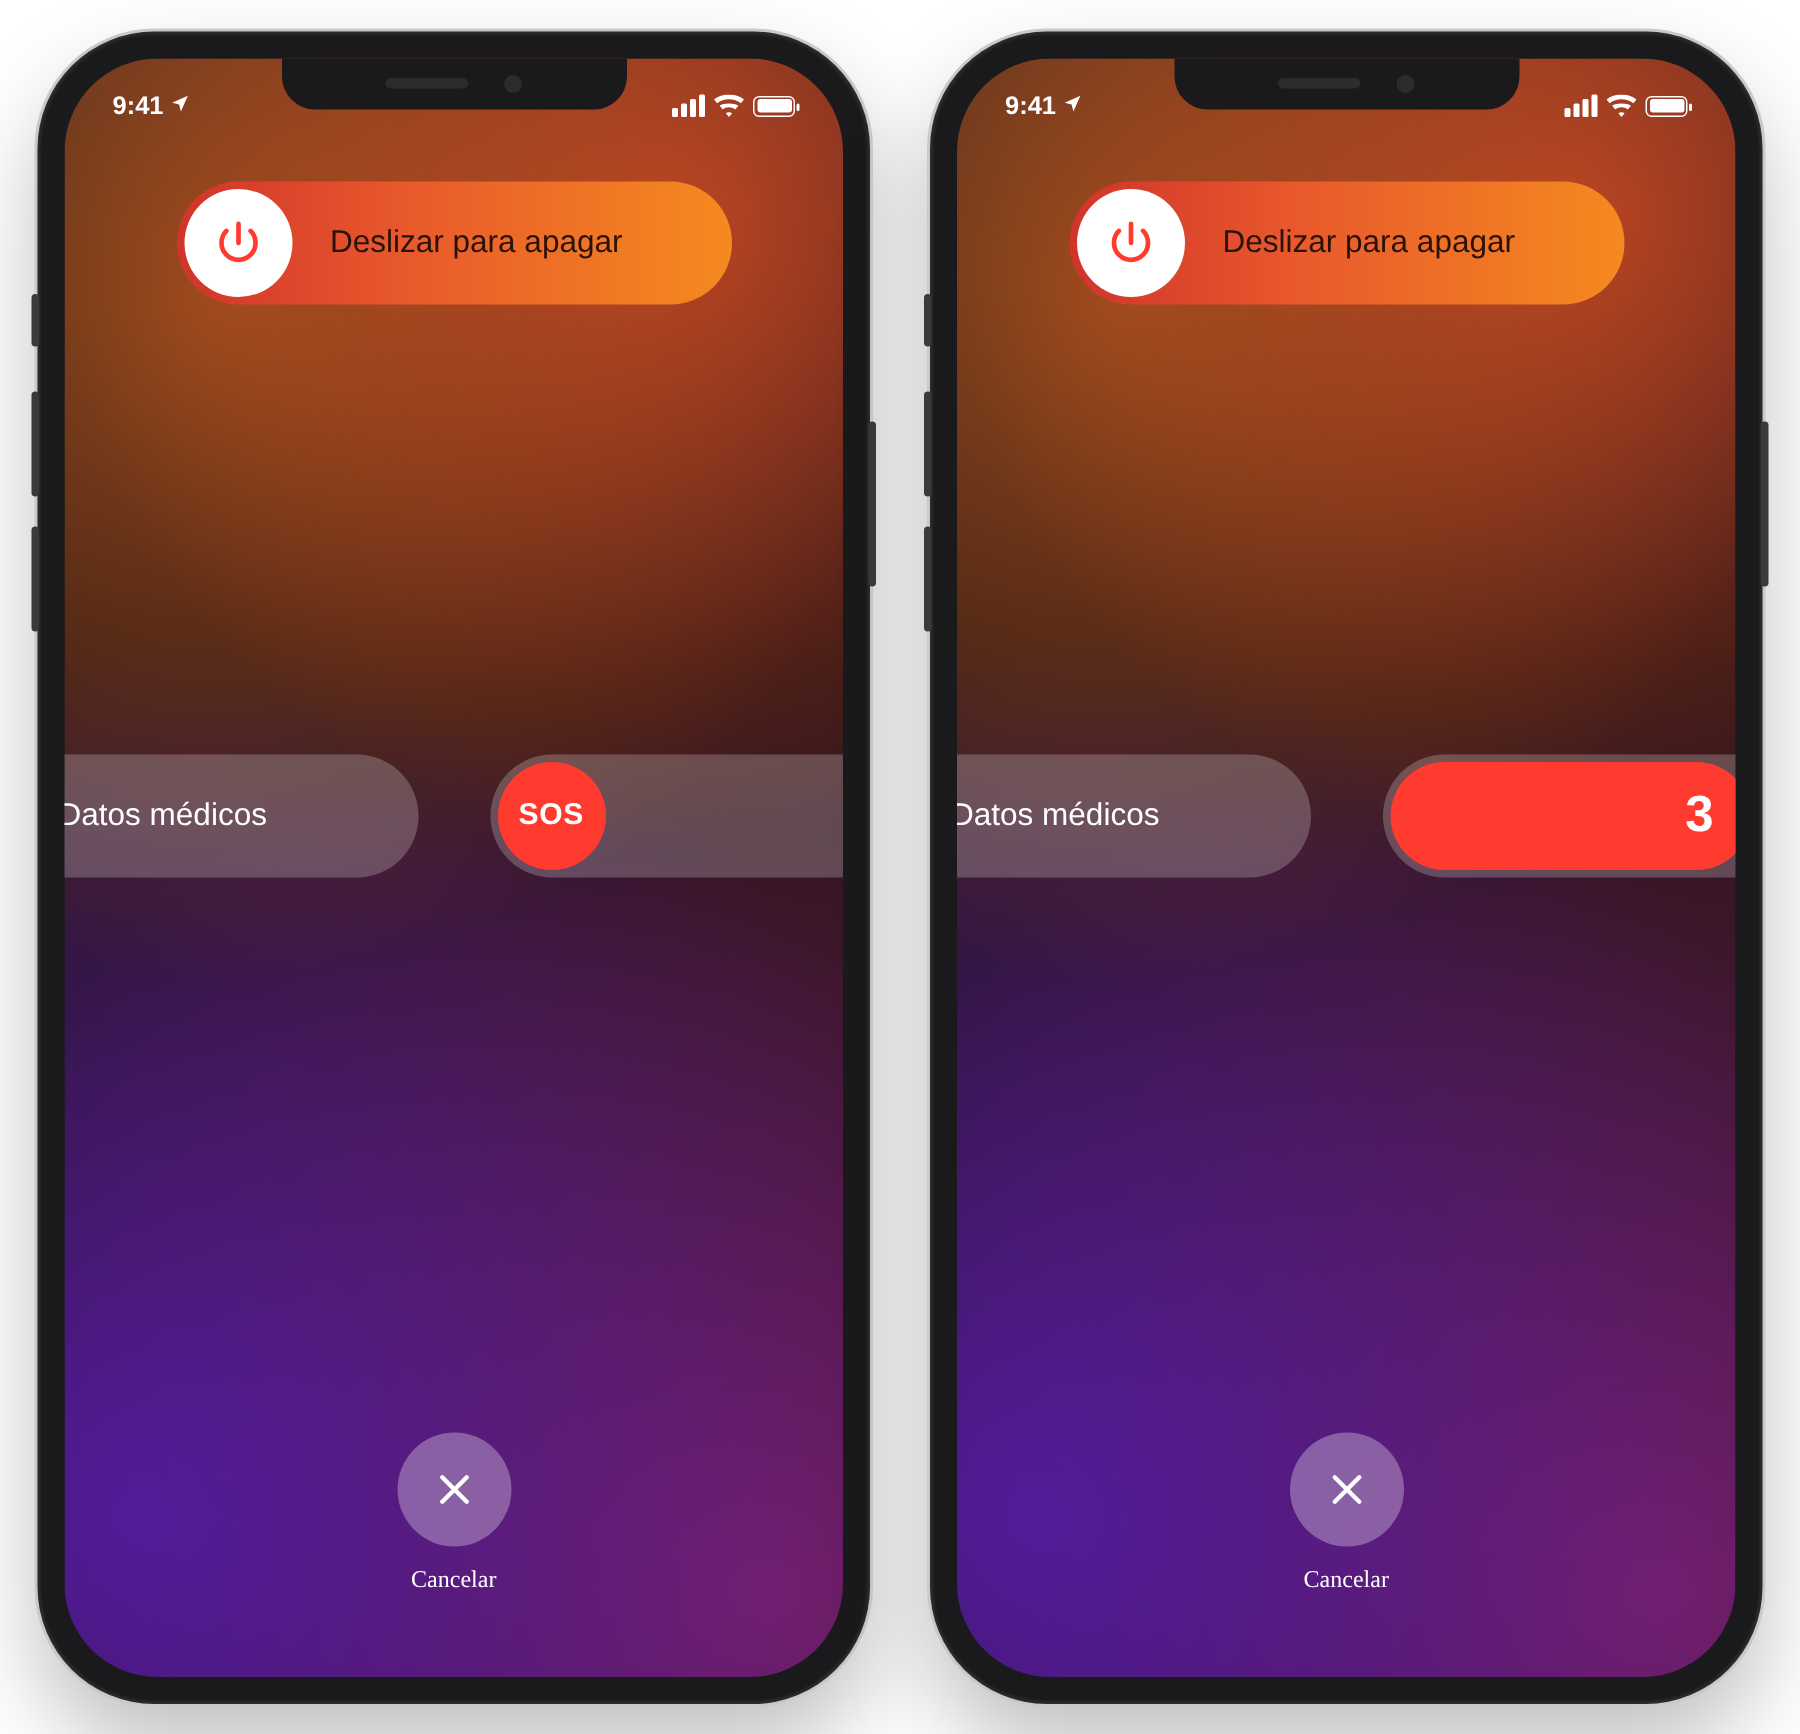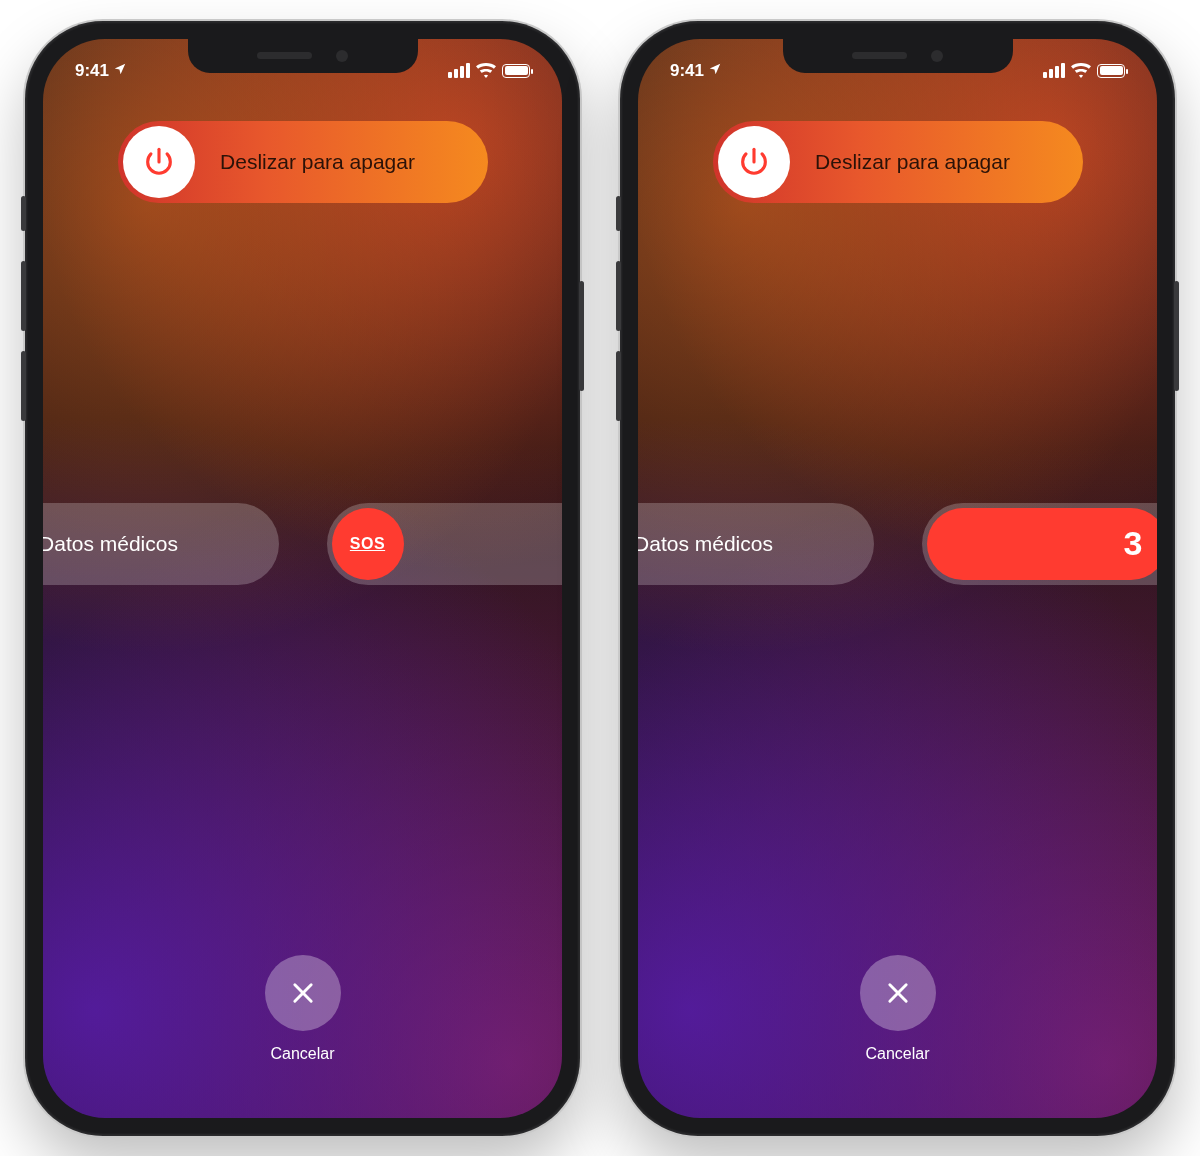--- a/index.html
+++ b/index.html
@@ -127,21 +127,21 @@
 
   .mid-group {
     margin-top: 300px;
     display:flex; flex-direction:row; gap:48px;justify-content:space-between;
   }
 
   .glass-slider {
     background: rgba(255,255,255,0.22);
   }
 
-  .sos-slider .knob { background:#ff3b30; color:#fff; font-weight:800; font-size:16px; letter-spacing:0.5px;text-decoration:underline;}
+  .sos-slider .knob { background:#ff3b30; color:#fff; font-weight:800; font-size:20px; letter-spacing:0.5px;}
   .sos-slider .knob span { font-family: Arial, sans-serif; }
 
   
   .sos-dragged {
     position:relative;
   }
   .sos-dragged .drag-fill {
     position:absolute; left:5px; top:5px; bottom:5px;
     width: 240px;
     background:#ff3b30;
@@ -154,21 +154,21 @@
   .sos-dragged .trail-label {
     position:absolute; right:34px; top:0; bottom:0;
     display:flex; align-items:center;
     color:#fff; font-size:28px;
     z-index:1;
   }
 
   .cancel-area {
     position:absolute;
     bottom: 55px; left:0; right:0;
-    display:flex; flex-direction:column; align-items:center; gap:14px;
+    display:flex; flex-direction:column; align-items:center; gap:14px;font-family:Liberation Serif, serif;
   }
   .cancel-btn {
     width:76px; height:76px; border-radius:50%;
     background: rgba(255,255,255,0.30);
     display:flex; align-items:center; justify-content:center;
   }
   .cancel-btn svg { width:28px; height:28px; }
   .cancel-label { color:#fff; font-size:16px; }
 
 </style>

